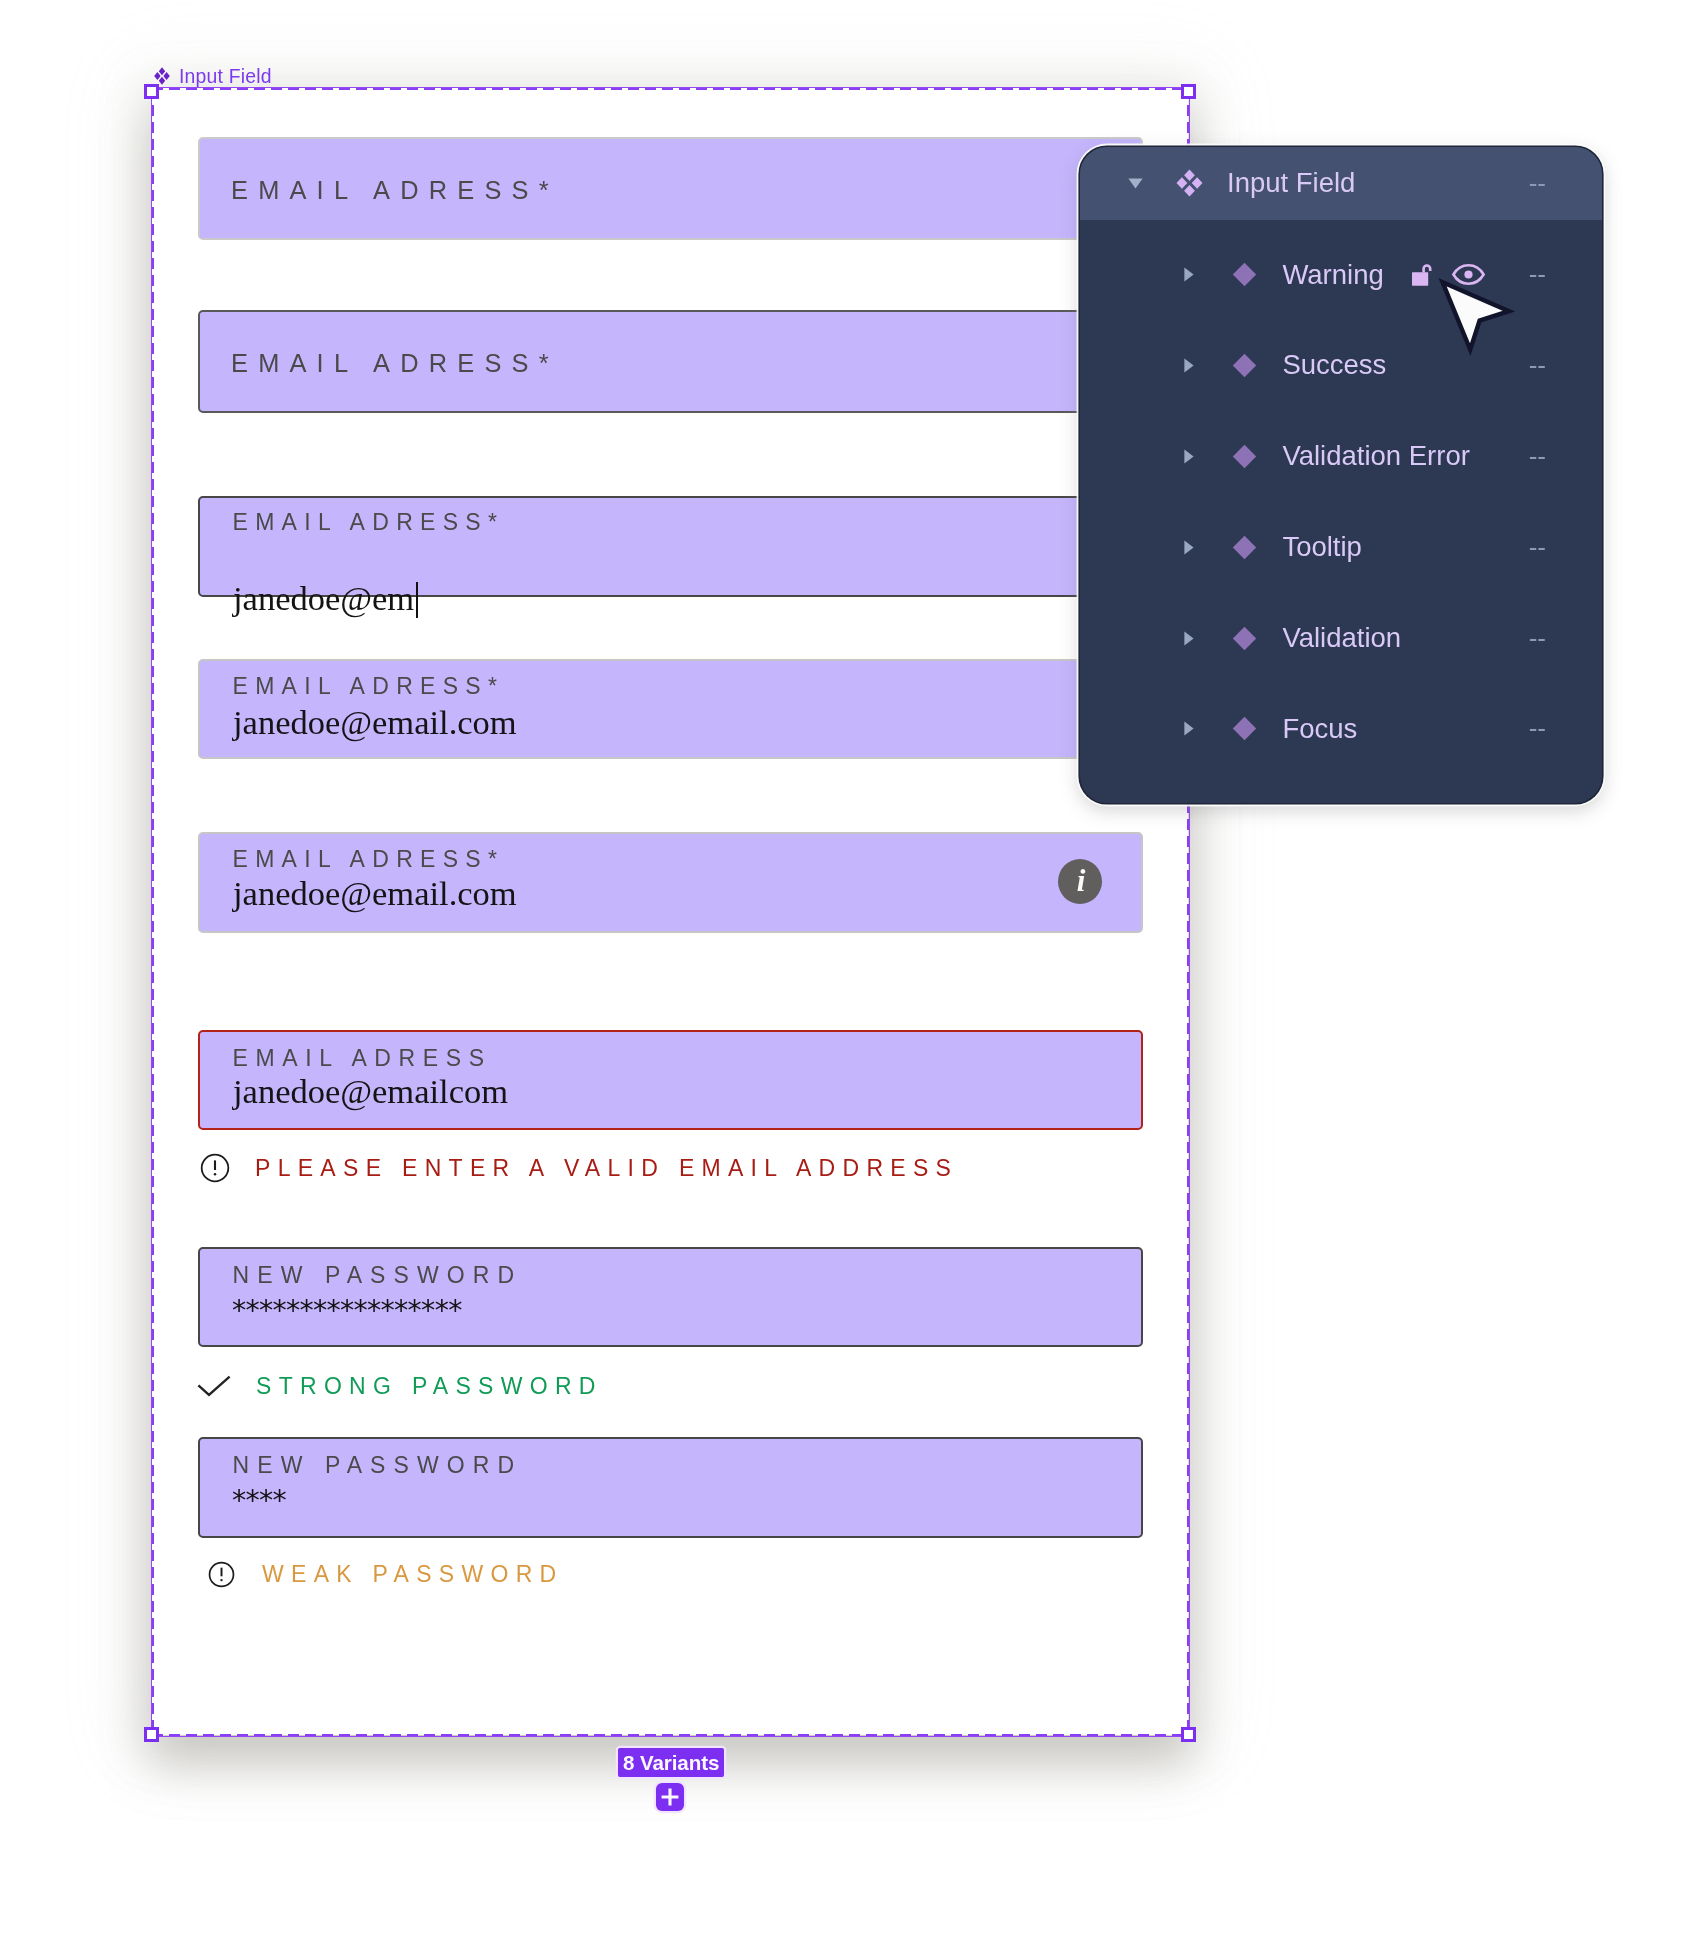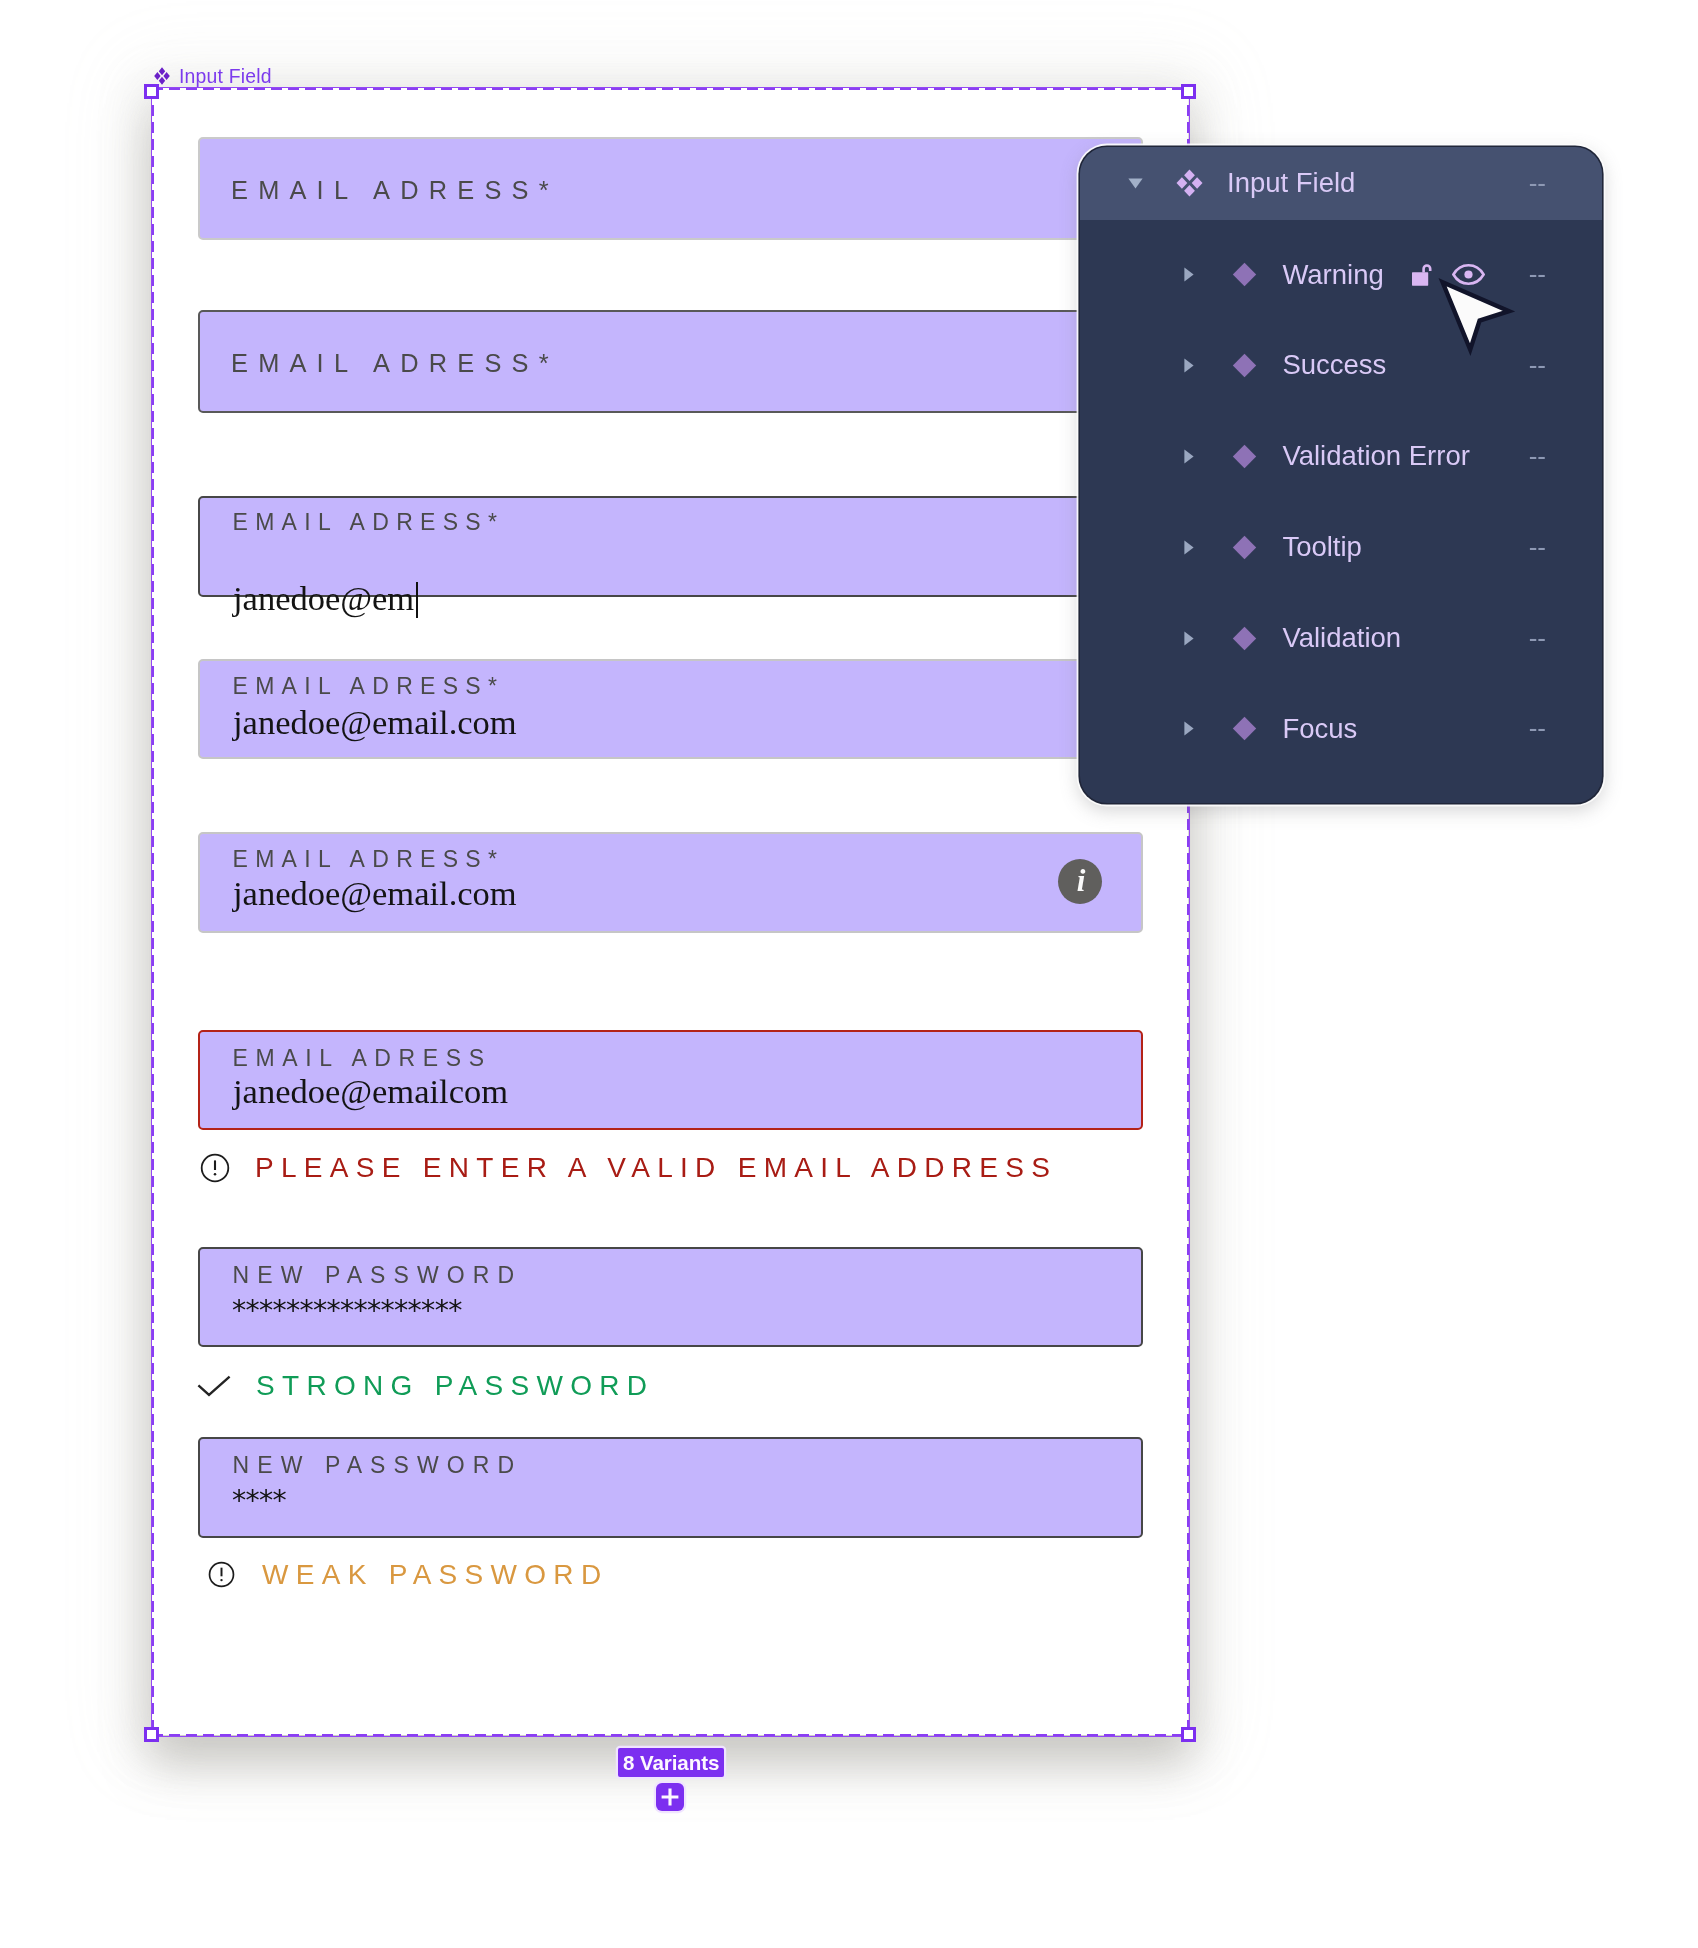--- a/index.html
+++ b/index.html
@@ -57,21 +57,21 @@
     border-radius:5px;}
   .field .lbl{position:absolute;left:32.5px;font-size:23px;letter-spacing:7.3px;
     color:#4a4a4a;font-family:"Liberation Sans",sans-serif;white-space:nowrap;line-height:1;}
   .field .val{position:absolute;left:33px;font-size:34.5px;color:#141414;
     font-family:"Liberation Serif",serif;white-space:nowrap;line-height:1;}
   .caret{display:inline-block;width:2px;height:36px;background:#111;
     vertical-align:-8px;margin-left:2px;}
 
   
   .helper{position:absolute;left:198px;display:flex;align-items:center;}
-  .helper .msg{font-size:28px;letter-spacing:7.3px;font-family:"Liberation Sans",sans-serif;
+  .helper .msg{font-size:23px;letter-spacing:7.3px;font-family:"Liberation Sans",sans-serif;
     white-space:nowrap;line-height:1;}
   .longmsg{position:absolute;left:196px;font-family:"Liberation Serif",serif;
     font-size:29.1px;line-height:41.4px;color:#d99840;width:945px;}
 
   
   .panel{position:absolute;left:1080px;top:147px;width:522px;height:656px;
     border-radius:27px;background:#2d3853;overflow:hidden;
     box-shadow:0 0 0 1.6px rgba(20,26,46,.95),
                0 0 0 3.4px rgba(252,252,252,.92),
                0 6px 18px 2px rgba(120,120,124,.30);}

